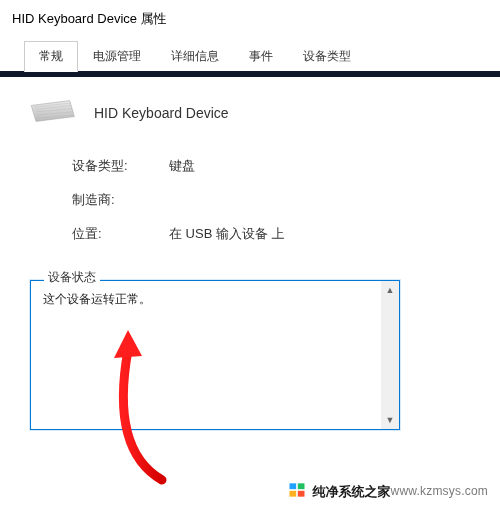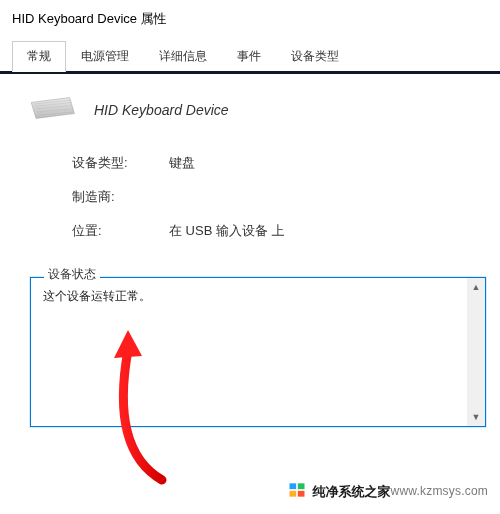--- a/index.html
+++ b/index.html
@@ -15,22 +15,22 @@
       position: relative;
       overflow: hidden;
     }
     .window-title {
       padding: 10px 12px 8px;
       font-size: 13px;
       color: #000;
     }
     .tabs {
       display: flex;
-      border-bottom: 3px solid #0f172a;
-      padding-left: 12px;
+      border-bottom: 6px solid #0f172a;
+      padding-left: 24px;
       margin-top: 4px;
     }
     .tab {
       padding: 6px 14px;
       font-size: 12px;
       color: #333;
       border: 1px solid transparent;
       border-bottom: none;
       position: relative;
       top: 1px;
@@ -51,21 +51,20 @@
       margin-bottom: 28px;
       margin-left: 6px;
     }
     .keyboard-icon svg {
       width: 48px;
       height: 28px;
     }
     .device-name {
       font-size: 14px;
       color: #333;
-      font-style: italic;
     }
     .info-row {
       display: flex;
       margin-bottom: 16px;
       padding-left: 50px;
       font-size: 13px;
       color: #333;
       gap: 7px;
     }
     .info-label {
@@ -91,21 +90,21 @@
     }
     .status-box {
       border: 1px solid #0078d7;
       box-shadow: 0 0 0 1px rgba(0,120,215,0.15);
       height: 150px;
       padding: 10px 12px;
       font-size: 12px;
       color: #222;
       position: relative;
       margin-top: -10px;
-      width: 456px;
+      width: 370px;
     }
     .scrollbar-stub {
       position: absolute;
       right: 0;
       top: 0;
       bottom: 0;
       width: 18px;
       background: #f0f0f0;
     }
     .scroll-arrow {

